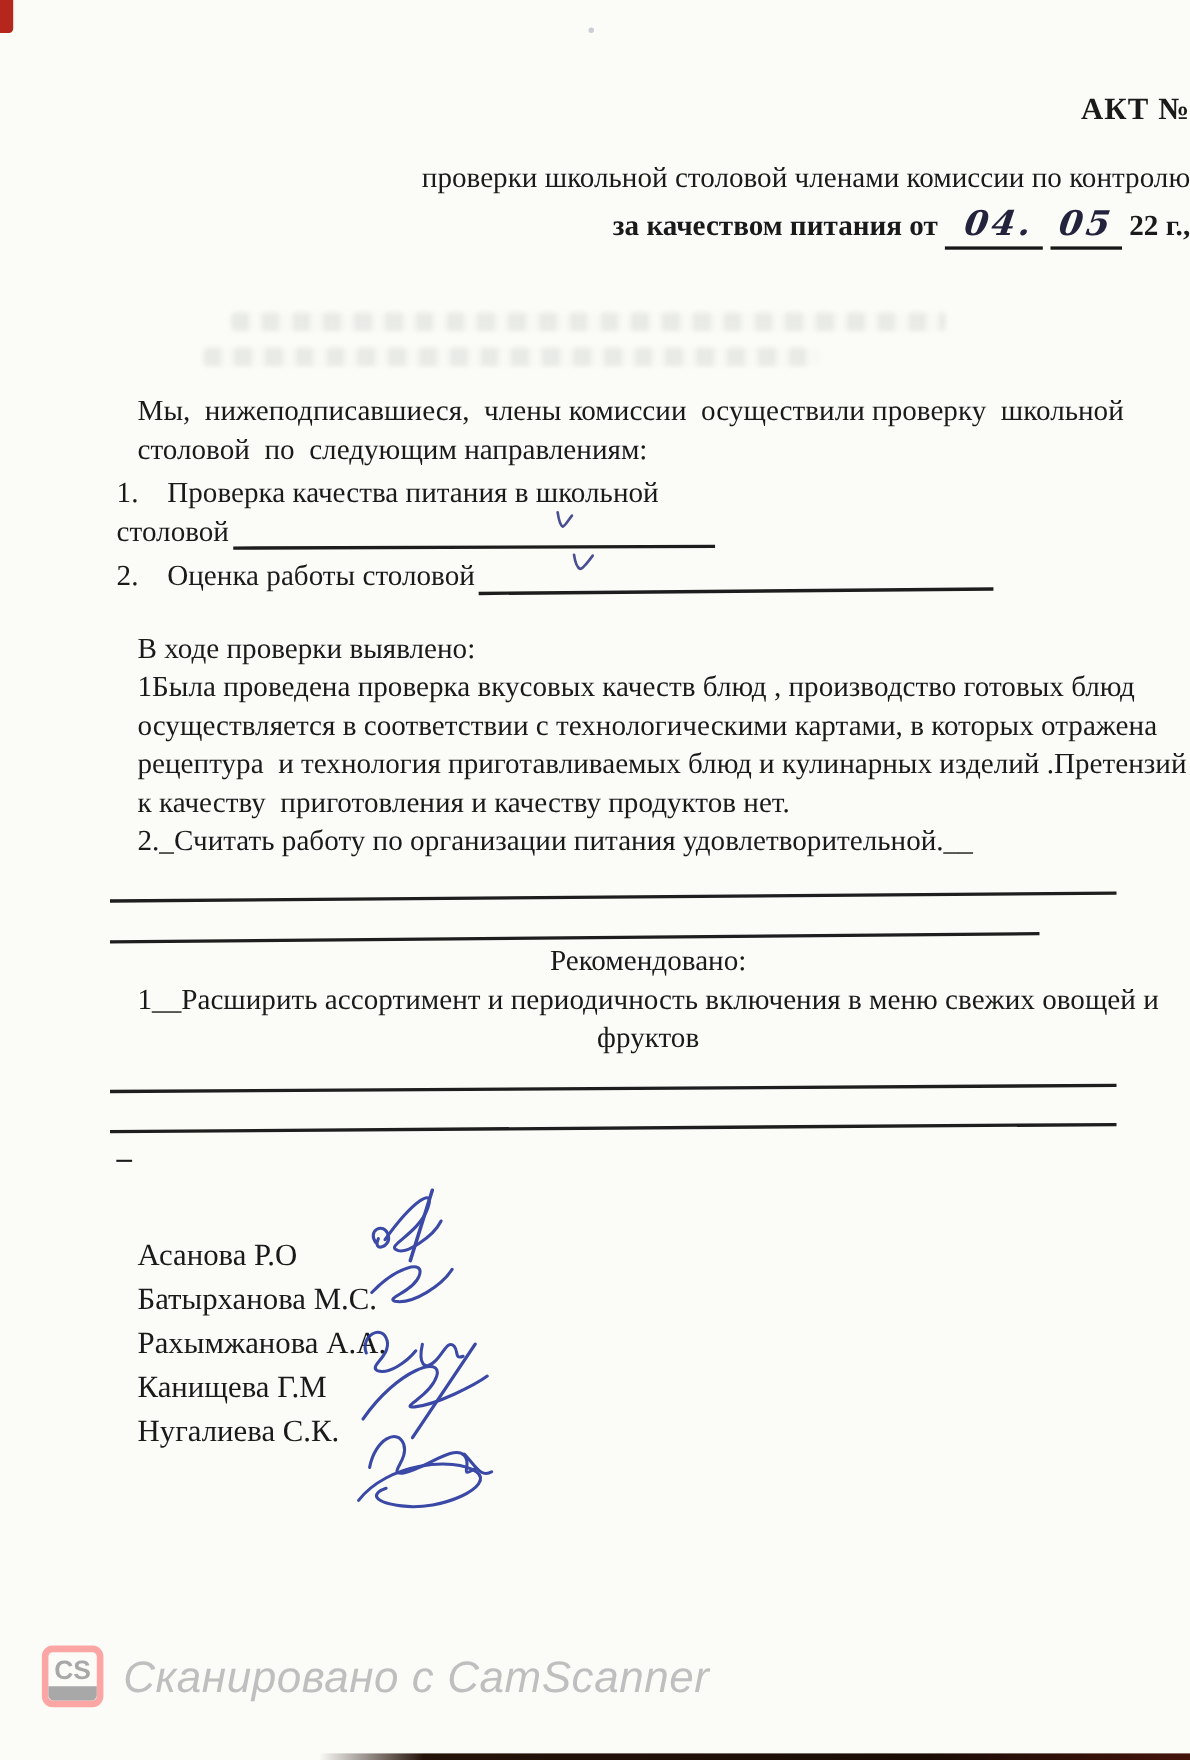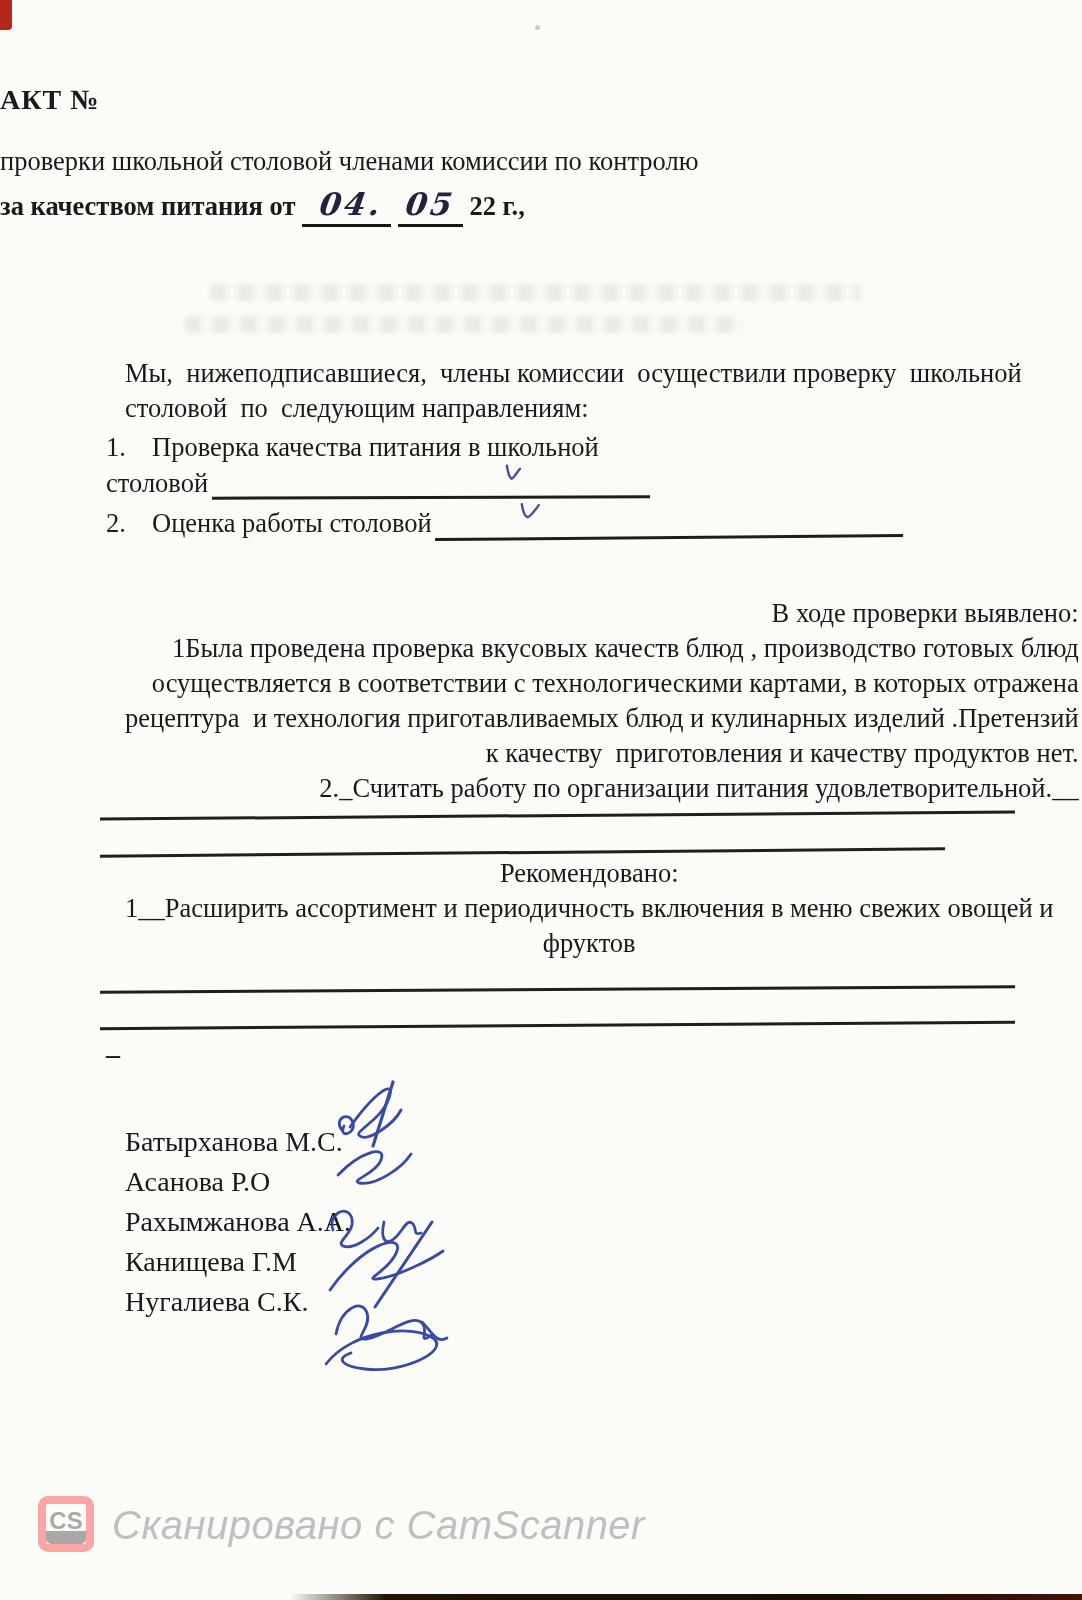--- a/index.html
+++ b/index.html
@@ -5,21 +5,21 @@
   html,body{margin:0;padding:0;background:#e8e8e6;}
   .page{
     position:relative;
     width:1082px;height:1600px;
     margin:0 auto;
     background:#fbfbf8;
     font-family:"Liberation Serif","DejaVu Serif",serif;
     color:#1a1a1a;
     overflow:hidden;
   }
-  .centered{position:absolute;left:0;width:100%;text-align:left;white-space:pre;}
+  .centered{position:absolute;left:0;width:100%;text-align:right;white-space:pre;}
   .doc-title{top:84px;font-size:28px;font-weight:700;letter-spacing:1px;}
   .doc-sub1{top:146px;font-size:26.5px;font-weight:400;}
   .doc-sub2{top:186px;font-size:26.5px;font-weight:700;}
   .date-ink{
     display:inline-block;
     font-style:italic;
     font-family:"DejaVu Serif","Liberation Serif",serif;
     font-size:31px;font-weight:700;
     color:#23233d;
     transform:skewX(-8deg);
@@ -39,21 +39,21 @@
   .names div{white-space:pre;}
   .dash-mark{position:absolute;left:106px;top:1038px;font-size:28px;font-weight:700;}
   .ghost{
     position:absolute;height:17px;border-radius:4px;
     background:repeating-linear-gradient(90deg,rgba(138,150,140,.25) 0 16px,rgba(138,150,140,.04) 16px 28px);
     filter:blur(2.5px);opacity:.65;
   }
   .sig-svg{position:absolute;left:280px;top:1072px;}
   .footer-logo{
     position:absolute;left:38px;top:1496px;width:56px;height:56px;
-    border:8px solid #fca5a5;border-radius:10px;box-sizing:border-box;
+    border:6px solid #fca5a5;border-radius:10px;box-sizing:border-box;
     font-family:"Liberation Sans",sans-serif;
     color:#a8a8a8;font-weight:700;font-size:24px;
     text-align:center;line-height:34px;
   }
   .footer-logo::after{
     content:"";position:absolute;left:0;right:0;bottom:0;height:13px;
     background:#a8a8a8;border-radius:0 0 5px 5px;
   }
   .watermark{
     position:absolute;left:112px;top:1503px;
@@ -102,21 +102,21 @@
 
   <div class="num-row" style="top:506px;">
     <span class="num">2.</span><span>Оценка работы столовой</span>
     <span class="fill-line" style="width:468px;margin-left:3px;transform:rotate(-0.5deg);">
       <svg class="checkmark" style="left:82px;top:-8px;" width="26" height="24" viewBox="0 0 26 24">
         <path d="M5,5 C6,12 8,17 10.5,18 C13,18 19,10 22,6" fill="none" stroke="#4a4f93" stroke-width="2.4" stroke-linecap="round"></path>
       </svg>
     </span>
   </div>
 
-  <div class="block" style="top:596px;text-align:right;">
+  <div class="block" style="top:572px;">
     <div class="body-line">В ходе проверки выявлено:</div>
     <div class="body-line">1Была проведена проверка вкусовых качеств блюд , производство готовых блюд</div>
     <div class="body-line">осуществляется в соответствии с технологическими картами, в которых отражена</div>
     <div class="body-line">рецептура  и технология приготавливаемых блюд и кулинарных изделий .Претензий</div>
     <div class="body-line">к качеству  приготовления и качеству продуктов нет.</div>
     <div class="body-line">2._Считать работу по организации питания удовлетворительной.__</div>
   </div>
 
   <div class="rule" style="left:100px;top:814px;width:915px;transform:rotate(-0.45deg);"></div>
   <div class="rule" style="left:100px;top:851px;width:845px;transform:rotate(-0.5deg);"></div>
@@ -125,22 +125,22 @@
     <div class="body-line">Рекомендовано:</div>
     <div class="body-line">1__Расширить ассортимент и периодичность включения в меню свежих овощей и</div>
     <div class="body-line">фруктов</div>
   </div>
 
   <div class="rule" style="left:100px;top:988px;width:915px;transform:rotate(-0.35deg);"></div>
   <div class="rule" style="left:100px;top:1024px;width:915px;transform:rotate(-0.4deg);"></div>
   <div class="dash-mark">–</div>
 
   <div class="block names">
+    <div>Асанова Р.О</div>
     <div>Батырханова М.С.</div>
-    <div>Асанова Р.О</div>
     <div>Рахымжанова А.А.</div>
     <div>Канищева Г.М</div>
     <div>Нугалиева С.К.</div>
   </div>
 
   <svg class="sig-svg" width="240" height="310" viewBox="0 0 240 310">
     <g fill="none" stroke="#2b3aa0" stroke-width="2.8" stroke-linecap="round" opacity="0.92">
       <path d="M62,58 c-9,-11 7,-20 11,-7 c3,11 -15,16 -9,3"></path>
       <path d="M70,55 C95,20 116,6 109,26 C101,49 72,60 80,64 C88,70 114,52 121,38"></path>
       <path d="M113,10 L93,74" stroke-width="3.2"></path>

